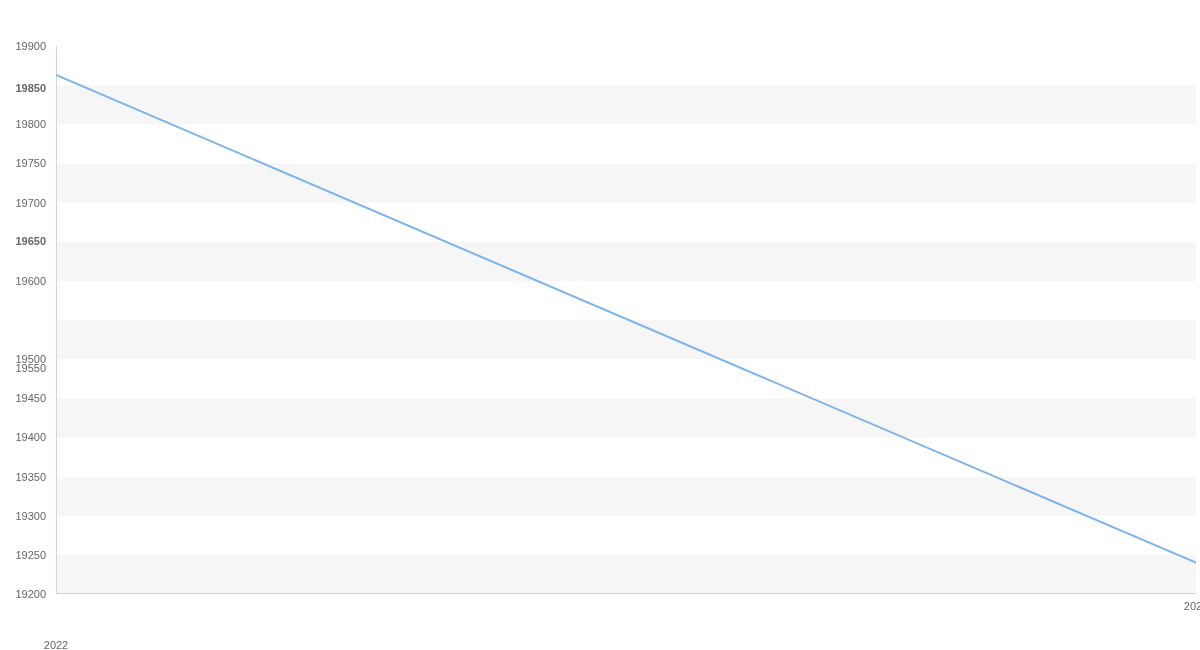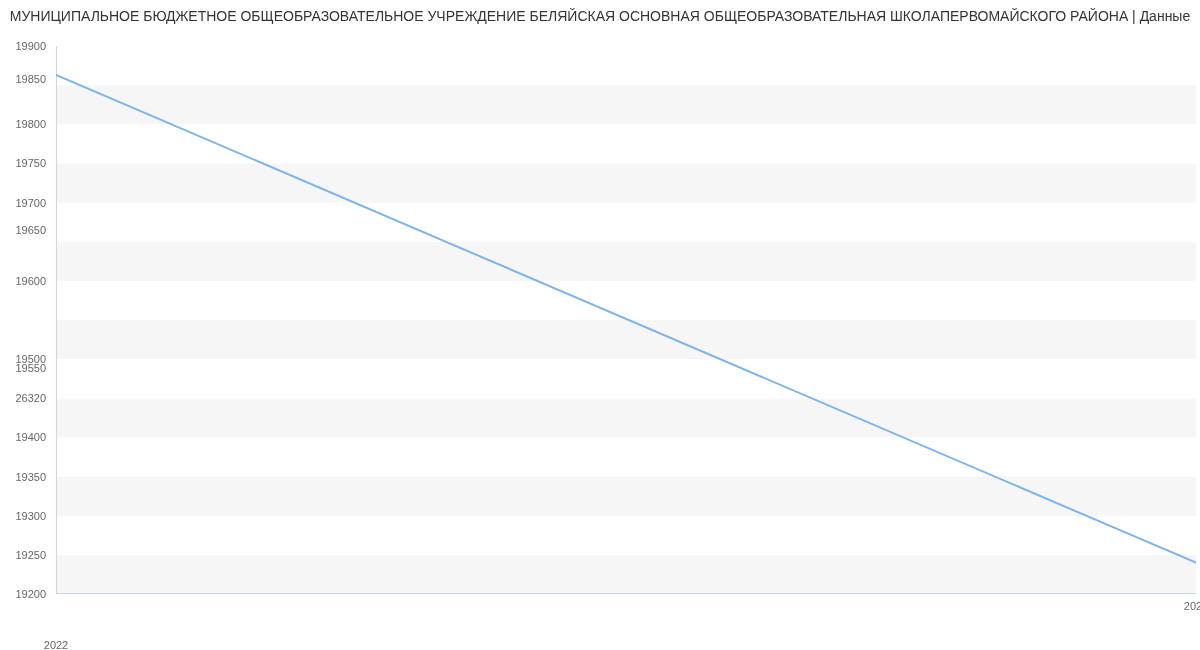--- a/index.html
+++ b/index.html
@@ -67,37 +67,36 @@
     font-size: 11px;
     color: #666666;
     transform: translateX(-50%);
     top: 2px;
   }
 </style>
 </head>
 <body>
 
 <div class="chart-wrap">
-  <div class="title">МУНИЦИПАЛЬНОЕ БЮДЖЕТНОЕ ОБЩЕОБРАЗОВАТЕЛЬНОЕ УЧРЕЖДЕНИЕ БЕЛЯЙСКАЯ ОСНОВНАЯ ОБЩЕОБРАЗОВАТЕЛЬНАЯ ШКОЛАПЕРВОМАЙСКОГО РАЙОНА | Данные</div>
 
   <div class="y-labels">
       <div class="y-label" style="top: 548px;">19200</div>
       <div class="y-label" style="top: 508.857px;">19250</div>
       <div class="y-label" style="top: 469.714px;">19300</div>
       <div class="y-label" style="top: 430.571px;">19350</div>
       <div class="y-label" style="top: 391.429px;">19400</div>
-      <div class="y-label" style="top: 352.286px;">26320</div>
+      <div class="y-label" style="top: 352.286px;">19450</div>
       <div class="y-label" style="top: 313.143px;">19500</div>
       <div class="y-label" style="top: 274px; margin-top: 48px;">19550</div>
       <div class="y-label" style="top: 234.857px;">19600</div>
-      <div class="y-label" style="top: 184px;">19650</div>
+      <div class="y-label" style="top: 195px; font-weight: bold;">19650</div>
       <div class="y-label" style="top: 156.571px;">19700</div>
       <div class="y-label" style="top: 117.429px;">19750</div>
       <div class="y-label" style="top: 78.2857px;">19800</div>
-      <div class="y-label" style="top: 33px;">19850</div>
+      <div class="y-label" style="top: 42px; font-weight: bold;">19850</div>
       <div class="y-label" style="top: 0px;">19900</div>
     </div>
 
   <div class="plot-area">
     <svg width="1140" height="548">
         <rect x="0" y="508.8571428571429" width="1140" height="39.14285714285711" fill="#f6f6f6"></rect>
         <rect x="0" y="469.7142857142857" width="1140" height="39.14285714285717" fill="#ffffff"></rect>
         <rect x="0" y="430.57142857142856" width="1140" height="39.14285714285717" fill="#f6f6f6"></rect>
         <rect x="0" y="391.42857142857144" width="1140" height="39.14285714285711" fill="#ffffff"></rect>
         <rect x="0" y="352.2857142857143" width="1140" height="39.14285714285717" fill="#f6f6f6"></rect>

